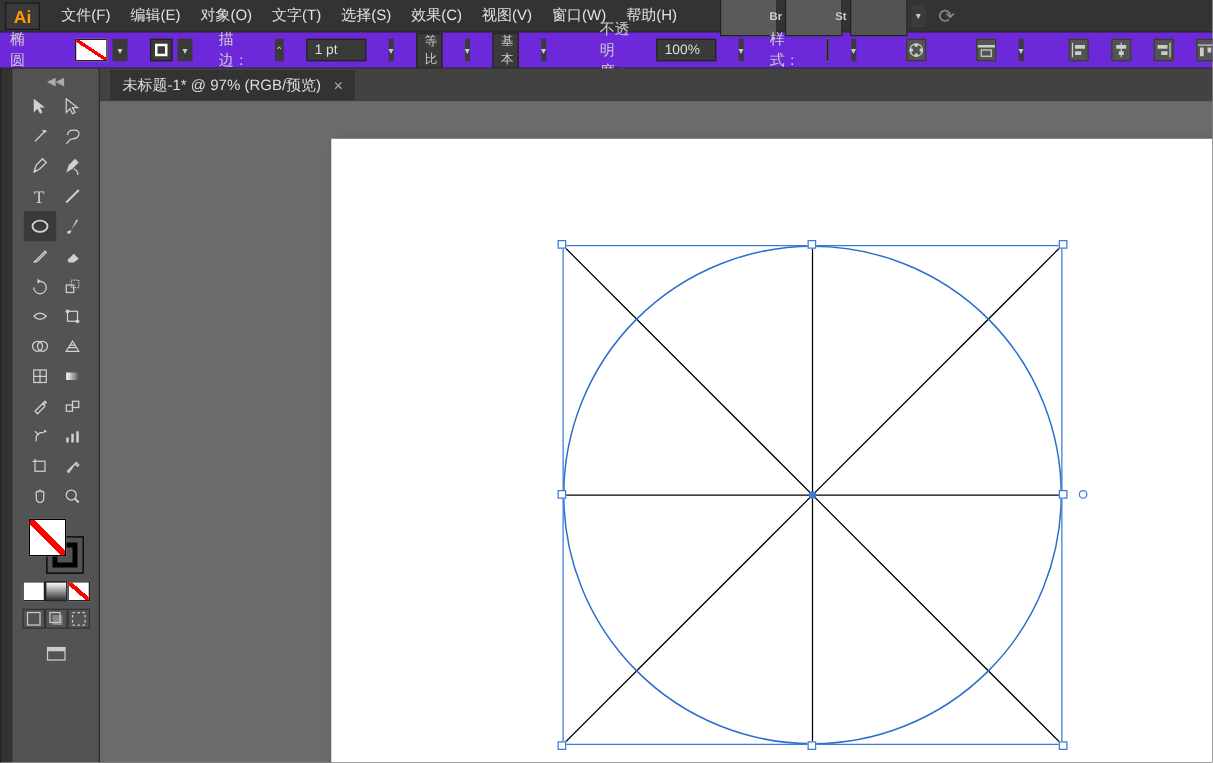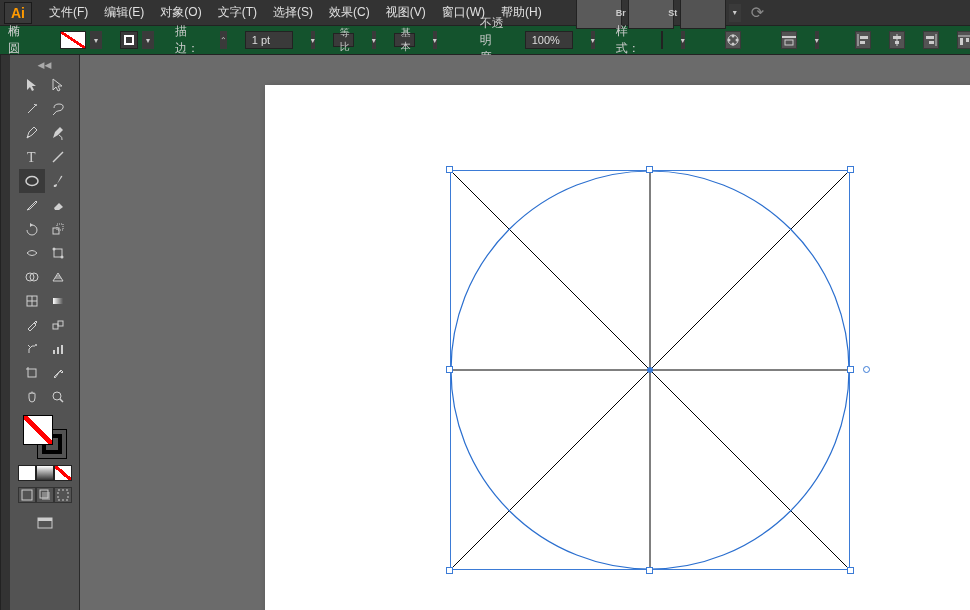--- a/index.html
+++ b/index.html
@@ -54,21 +54,21 @@
       font-weight: bold;
       padding-left: 44px;
     }
     .menu-icon-group {
       display: flex;
       align-items: center;
       margin-left: 8px;
     }
     .options-bar {
       height: 30px;
-      background: #14532d;
+      background: #6d28d9;
       border-top: 1px solid #222;
       border-bottom: 1px solid #222;
       display: flex;
       align-items: center;
       padding: 0 8px;
       gap: 18px;
     }
     .options-bar2 {
       display: flex;
       align-items: center;
@@ -125,21 +125,21 @@
       position: relative;
     }
     .opt-swatch-stroke::after {
       content: '';
       position: absolute;
       left: 3px; top: 3px; right: 3px; bottom: 3px;
       border: 2px solid #fff;
     }
     .line-sample {
       width: 62px;
-      height: 14px;
+      height: 29px;
       background: #3a3a3a;
       border: 1px solid #222;
       display: flex;
       align-items: center;
       padding: 0 3px;
       gap: 3px;
     }
     .line-sample .line {
       flex:1;
       height: 2px;
@@ -650,20 +650,26 @@
     </div>
     <div class="tool" style="margin-top:8px">
         <svg width="16" height="12">
           <rect x="1" y="1" width="14" height="10" fill="none" stroke="#ccc"></rect>
           <rect x="1" y="1" width="14" height="3" fill="#ccc"></rect>
         </svg>
       </div>
   </div>
 
   <div class="main-area">
+    <div class="tab-bar">
+      <div class="doc-tab">
+        <span>未标题-1* @ 97% (RGB/预览)</span>
+        <span class="tab-close">×</span>
+      </div>
+    </div>
     <div class="canvas-viewport">
       <div class="artboard"></div>
       <div class="selection-group">
         <svg width="400" height="400" style="position:absolute;left:0;top:0">
           <line x1="0" y1="0" x2="400" y2="400" stroke="#000" stroke-width="1"></line>
           <line x1="400" y1="0" x2="0" y2="400" stroke="#000" stroke-width="1"></line>
           <line x1="0" y1="200" x2="400" y2="200" stroke="#000" stroke-width="1"></line>
           <line x1="200" y1="0" x2="200" y2="400" stroke="#000" stroke-width="1"></line>
           <ellipse cx="200" cy="200" rx="199" ry="199" fill="none" stroke="#2b6fcf" stroke-width="1.2"></ellipse>
         </svg>

